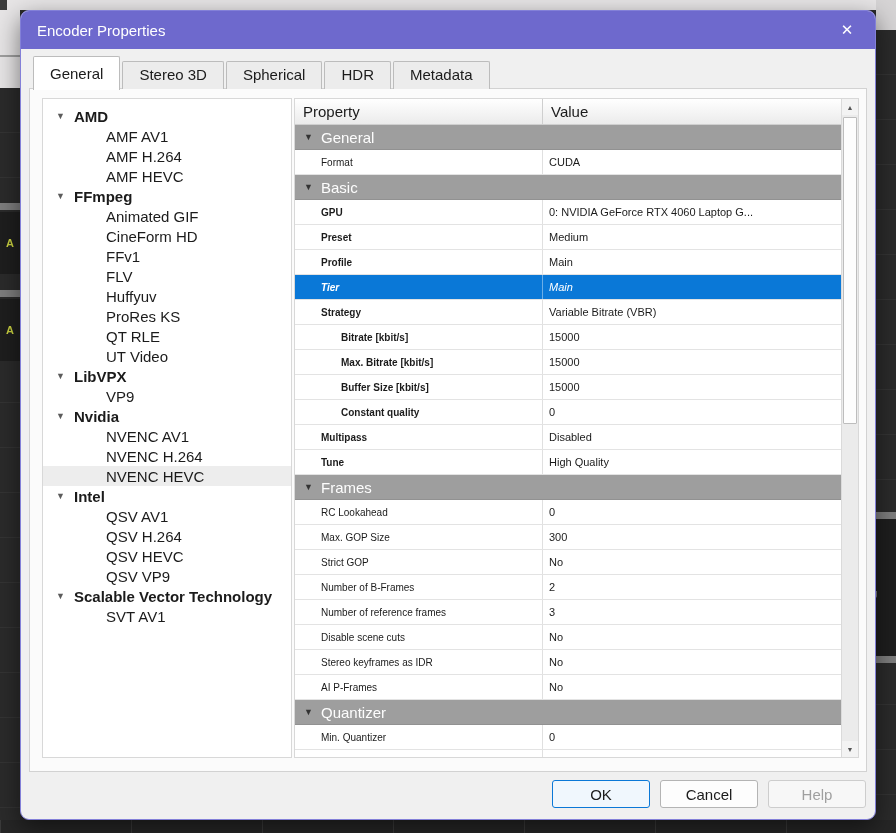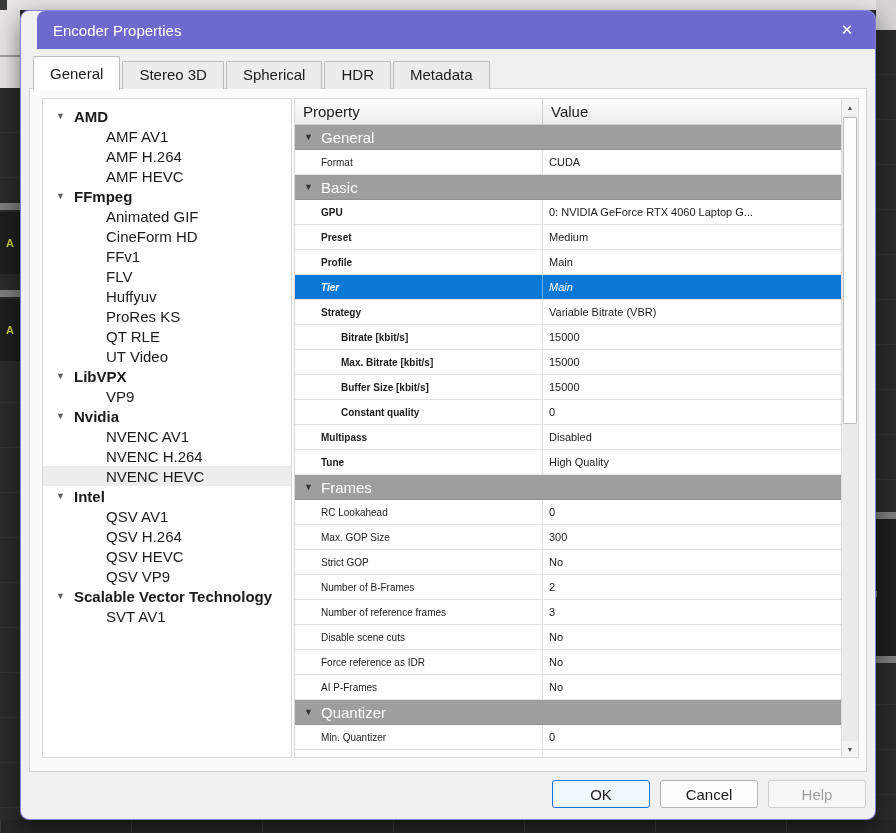--- a/index.html
+++ b/index.html
@@ -23,21 +23,21 @@
   .band  { position:absolute; background:#7e7e7e; }
   .trackblock { position:absolute; background:#1e1e1e; color:#c9d141; font-size:11px; font-weight:bold;
                 display:flex; align-items:center; justify-content:center; }
   #bg-right-block { right:0; top:519px; width:37px; height:137px; background:#1e1e1e; color:#b5b5b5;
                     font-size:11px; font-weight:normal; justify-content:flex-start; padding:70px 0 0 2px; display:flex; }
 
   
   #dialog { position:absolute; left:20px; top:10px; width:856px; height:810px;
             background:#f0f0f0; border:1px solid #8380d8; border-radius:9px;
             box-shadow:0 8px 24px rgba(0,0,0,.5); }
-  #titlebar { position:absolute; left:16px; top:0; right:0; height:38px; background:#6e69cd;
+  #titlebar { position:absolute; left:0; top:0; right:0; height:38px; background:#6e69cd;
               border-radius:8px 8px 0 0; display:flex; align-items:center; padding:0 16px; }
   #title { color:#fff; font-size:15px; }
   #close { margin-left:auto; color:#fff; font-size:15px; width:24px; height:24px;
            display:flex; align-items:center; justify-content:center; }
 
   
   #tabbar { position:absolute; left:12px; top:47px; right:12px; height:31px;
             display:flex; align-items:flex-end; z-index:3; }
   .tab { font-size:15px; background:#ececec; border:1px solid #bcbcbc; border-bottom:none;
          padding:4px 16px 6px; margin-right:2px; border-radius:2px 2px 0 0; position:relative; }
@@ -310,21 +310,21 @@
               </div>
               <div class="row prop">
                 <div class="pcell">Number of reference frames</div>
                 <div class="vcell">3</div>
               </div>
               <div class="row prop">
                 <div class="pcell">Disable scene cuts</div>
                 <div class="vcell">No</div>
               </div>
               <div class="row prop">
-                <div class="pcell">Force reference as IDR</div>
+                <div class="pcell">Stereo keyframes as IDR</div>
                 <div class="vcell">No</div>
               </div>
               <div class="row prop">
                 <div class="pcell">AI P-Frames</div>
                 <div class="vcell">No</div>
               </div>
               <div class="row group">
                 <div class="gtri">▼</div>
                 <div class="glabel">Quantizer</div>
               </div>

